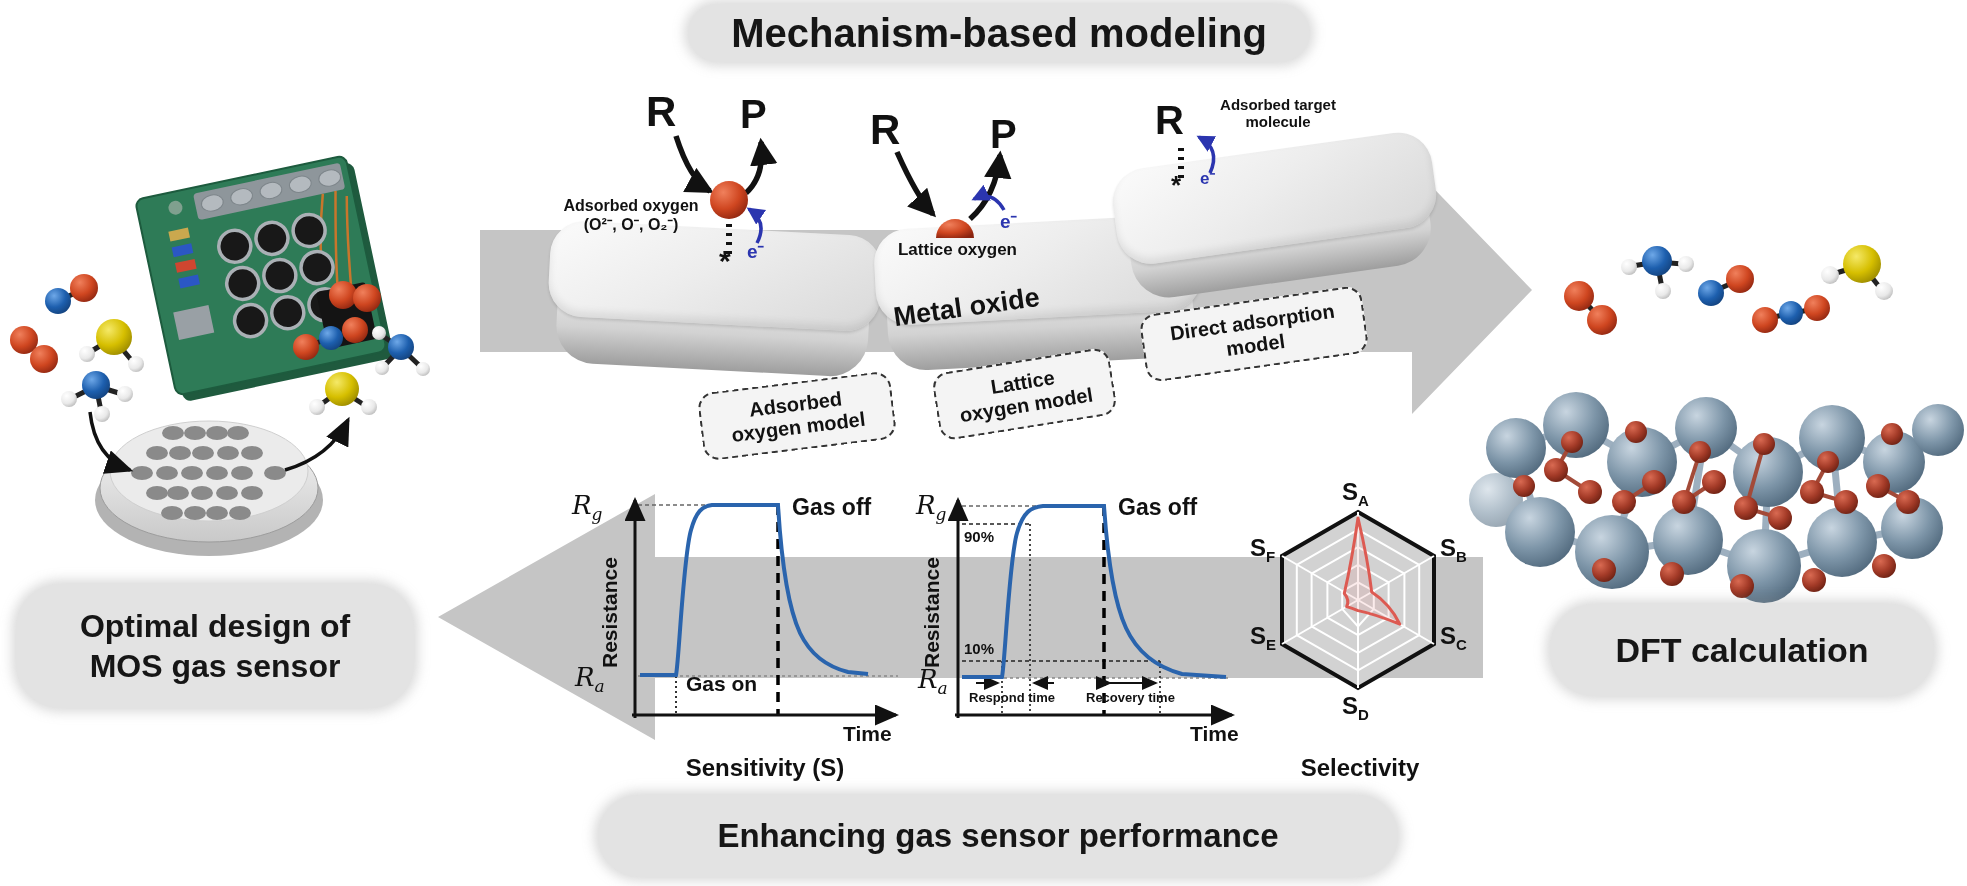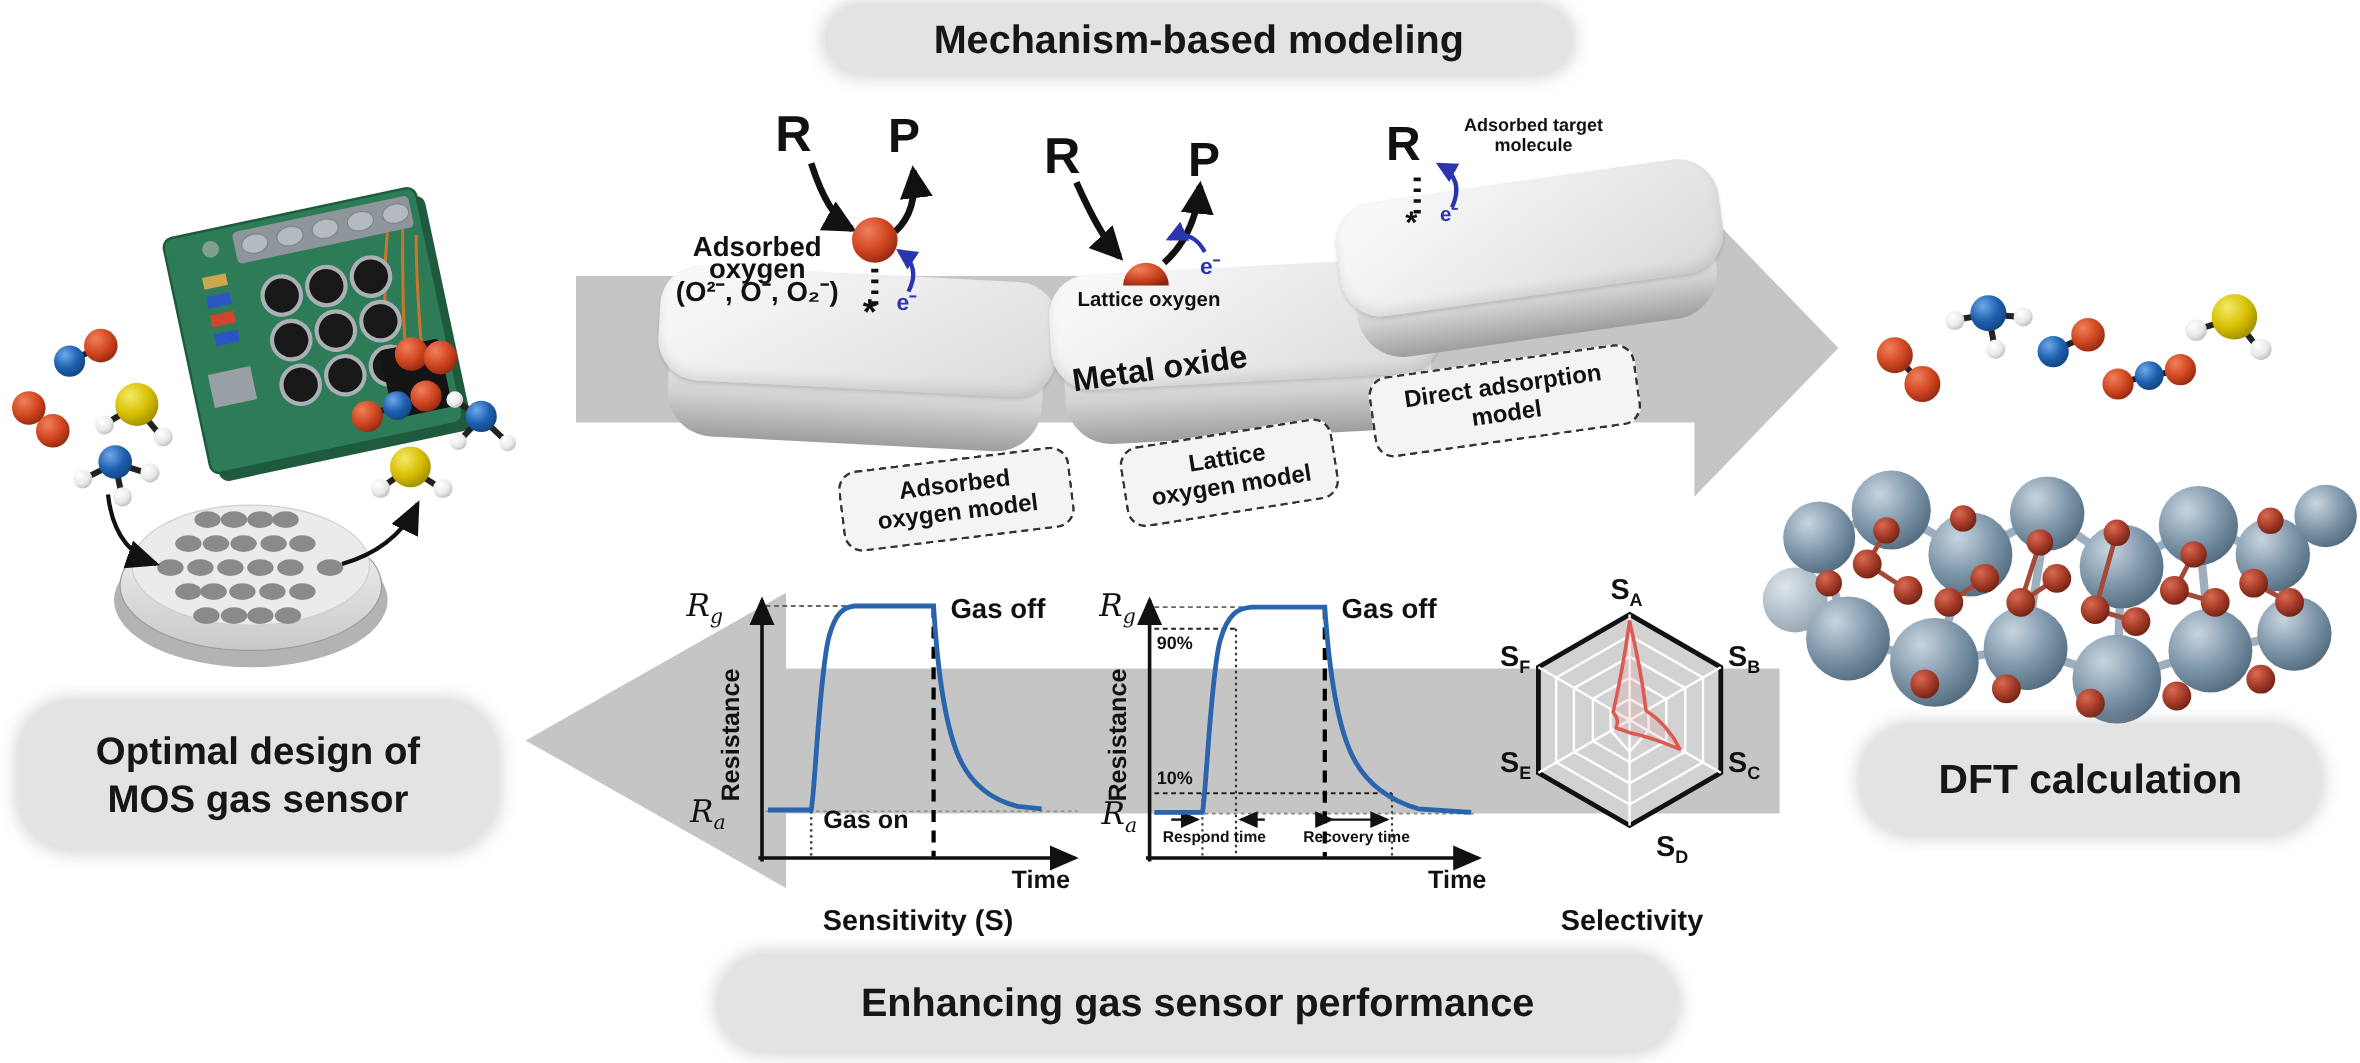--- a/index.html
+++ b/index.html
@@ -369,37 +369,37 @@
         <circle cx="1604" cy="570" r="12"></circle>
           <circle cx="1672" cy="574" r="12"></circle>
           <circle cx="1742" cy="586" r="12"></circle>
         <circle cx="1814" cy="580" r="12"></circle>
           <circle cx="1884" cy="566" r="12"></circle>
           <circle cx="1524" cy="486" r="11"></circle>
       </g>
     </g>
   </svg>
 
-  <div class="pill" style="left:688px;top:4px;width:622px;height:58px;font-size:33px;">
+  <div class="pill" style="left:688px;top:4px;width:622px;height:58px;font-size:40px;">
     <span>Mechanism-based modeling</span>
   </div>
   <div class="pill" style="left:16px;top:584px;width:398px;height:124px;font-size:32px;line-height:40px;flex-direction:column;">
     <span>Optimal design of</span>
     <span>MOS gas sensor</span>
   </div>
   <div class="pill" style="left:1550px;top:604px;width:384px;height:92px;font-size:34px;">
     <span>DFT calculation</span>
   </div>
   <div class="pill" style="left:598px;top:795px;width:800px;height:82px;font-size:33px;">
     <span>Enhancing gas sensor performance</span>
   </div>
 
   <span class="lbl rp" style="left:646px;top:88px;">R</span>
   <span class="lbl rp" style="left:740px;top:92px;font-size:40px;">P</span>
-  <div class="lbl ctr" style="left:550px;top:196px;width:162px;font-size:23px;line-height:19px;">
+  <div class="lbl ctr" style="left:550px;top:196px;width:162px;font-size:16px;line-height:19px;">
     <span>Adsorbed oxygen</span><br>
     <span>(O²⁻, O⁻, O₂⁻)</span>
   </div>
   <span class="lbl star" style="left:719px;top:244px;">*</span>
   <span class="lbl esym" style="left:747px;top:238px;">e⁻</span>
 
   <span class="lbl rp" style="left:870px;top:106px;">R</span>
   <span class="lbl rp" style="left:990px;top:112px;font-size:40px;">P</span>
   <div class="lbl ctr" style="left:885px;top:240px;width:145px;font-size:17px;">Lattice oxygen</div>
   <span class="lbl esym" style="left:1000px;top:208px;">e⁻</span>
@@ -447,21 +447,21 @@
   <span class="lbl" style="left:1086px;top:690px;font-size:13px;">Recovery time</span>
   <span class="lbl" style="left:1118px;top:494px;font-size:23px;">Gas off</span>
   <span class="lbl" style="left:1190px;top:722px;font-size:21px;">Time</span>
 
   <span class="lbl slbl" style="left:1342px;top:478px;">
     <span>S</span><sub>A</sub></span>
   <span class="lbl slbl" style="left:1440px;top:534px;">
     <span>S</span><sub>B</sub></span>
   <span class="lbl slbl" style="left:1440px;top:622px;">
     <span>S</span><sub>C</sub></span>
-  <span class="lbl slbl" style="left:1342px;top:692px;margin-left:38px;">
+  <span class="lbl slbl" style="left:1342px;top:692px;">
     <span>S</span><sub>D</sub></span>
   <span class="lbl slbl" style="left:1250px;top:622px;">
     <span>S</span><sub>E</sub></span>
   <span class="lbl slbl" style="left:1250px;top:534px;">
     <span>S</span><sub>F</sub></span>
   <div class="lbl ctr cap" style="left:1295px;top:754px;width:130px;">Selectivity</div>
 
 </div>
 
 </body></html>

